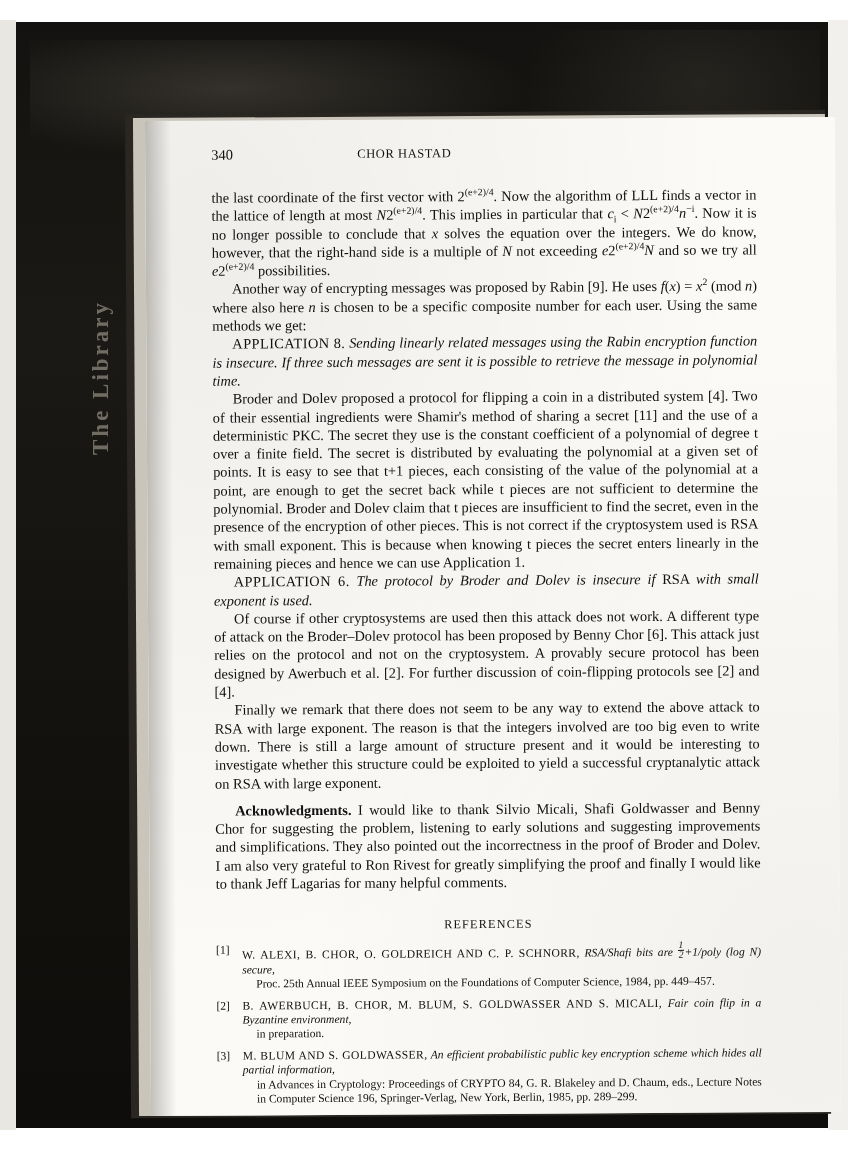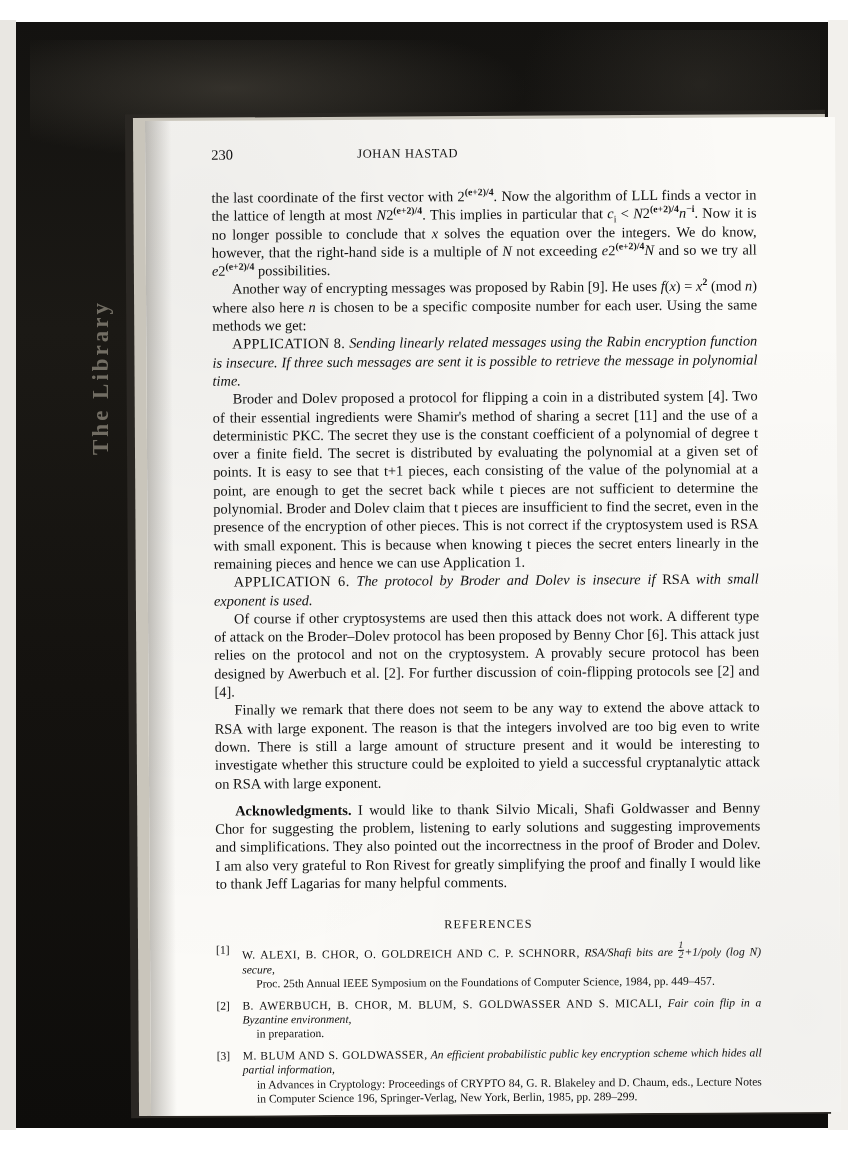--- a/index.html
+++ b/index.html
@@ -144,21 +144,21 @@
     margin: 0 0 0 0;
     font-size: 14.4px;
     line-height: 18.3px;
     text-align: justify;
     text-justify: inter-word;
   }
   p.indent { text-indent: 20px; }
   .sc { font-variant: small-caps; letter-spacing: 0.4px; }
   .it { font-style: italic; }
   .bold { font-weight: bold; margin-top: 31px; }
-  sup { font-size: 0.68em; vertical-align: super; line-height: 0; font-weight: bold; }
+  sup { font-size: 0.68em; vertical-align: super; line-height: 0; }
   sub { font-size: 0.68em; vertical-align: sub; line-height: 0; }
 
   .app-para { margin-top: 0; }
   .refs-head {
     text-align: center;
     font-size: 12.2px;
     letter-spacing: 1.2px;
     margin: 26px 0 10px 0;
   }
   .ref {
@@ -204,22 +204,22 @@
   <div id="page-shadow"></div>
   <div id="page-edge"></div>
 
   <div id="page">
     <div class="page-grain"></div>
     <div class="page-left-shade"></div>
 
     <div class="content">
 
       <div class="runhead">
-        <span class="folio">230</span>
-        <span class="runtitle">JOHAN HASTAD</span>
+        <span class="folio">340</span>
+        <span class="runtitle">CHOR HASTAD</span>
       </div>
 
       <p>the last coordinate of the first vector with 2<sup>(e+2)/4</sup>. Now the algorithm of LLL finds a vector in the lattice of length at most <span class="it">N</span>2<sup>(e+2)/4</sup>. This implies in particular that <span class="it">c</span><sub>i</sub> &lt; <span class="it">N</span>2<sup>(e+2)/4</sup><span class="it">n</span><sup>−i</sup>. Now it is no longer possible to conclude that <span class="it">x</span> solves the equation over the integers. We do know, however, that the right-hand side is a multiple of <span class="it">N</span> not exceeding <span class="it">e</span>2<sup>(e+2)/4</sup><span class="it">N</span> and so we try all <span class="it">e</span>2<sup>(e+2)/4</sup> possibilities.</p>
 
       <p class="indent">Another way of encrypting messages was proposed by Rabin [9]. He uses <span class="it">f</span>(<span class="it">x</span>) = <span class="it">x</span><sup>2</sup> (mod <span class="it">n</span>) where also here <span class="it">n</span> is chosen to be a specific composite number for each user. Using the same methods we get:</p>
 
       <p class="indent app-para"><span class="sc">APPLICATION 8.</span> <span class="it">Sending linearly related messages using the Rabin encryption function is insecure. If three such messages are sent it is possible to retrieve the message in polynomial time.</span></p>
 
       <p class="indent">Broder and Dolev proposed a protocol for flipping a coin in a distributed system [4]. Two of their essential ingredients were Shamir's method of sharing a secret [11] and the use of a deterministic PKC. The secret they use is the constant coefficient of a polynomial of degree t over a finite field. The secret is distributed by evaluating the polynomial at a given set of points. It is easy to see that t+1 pieces, each consisting of the value of the polynomial at a point, are enough to get the secret back while t pieces are not sufficient to determine the polynomial. Broder and Dolev claim that t pieces are insufficient to find the secret, even in the presence of the encryption of other pieces. This is not correct if the cryptosystem used is RSA with small exponent. This is because when knowing t pieces the secret enters linearly in the remaining pieces and hence we can use Application 1.</p>
 

